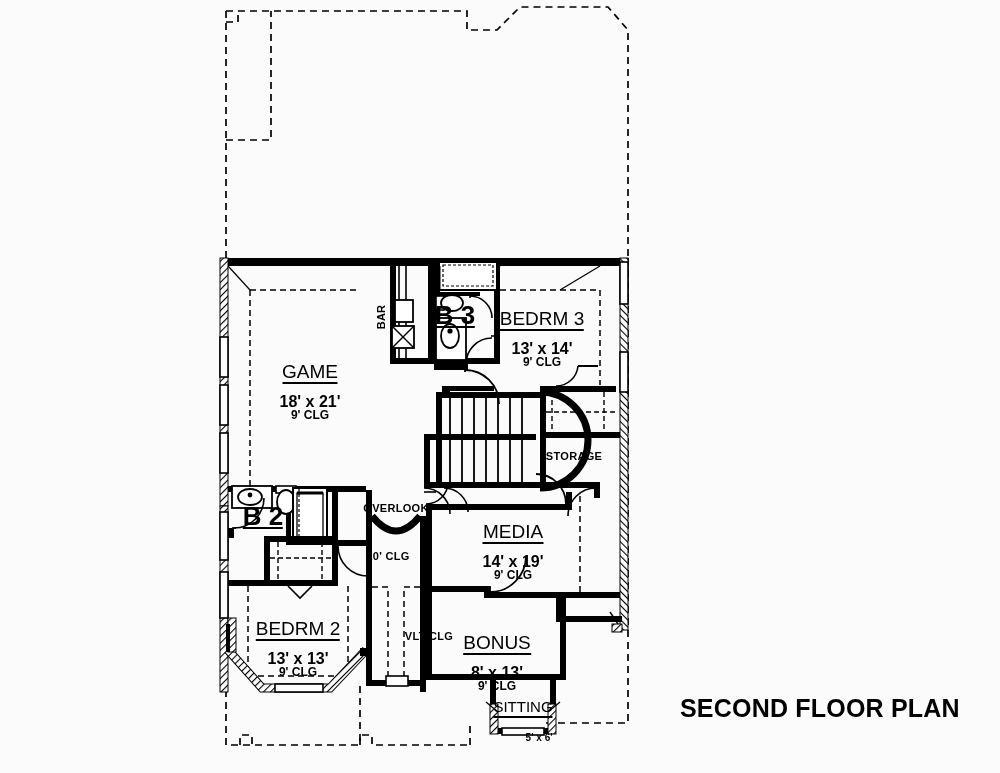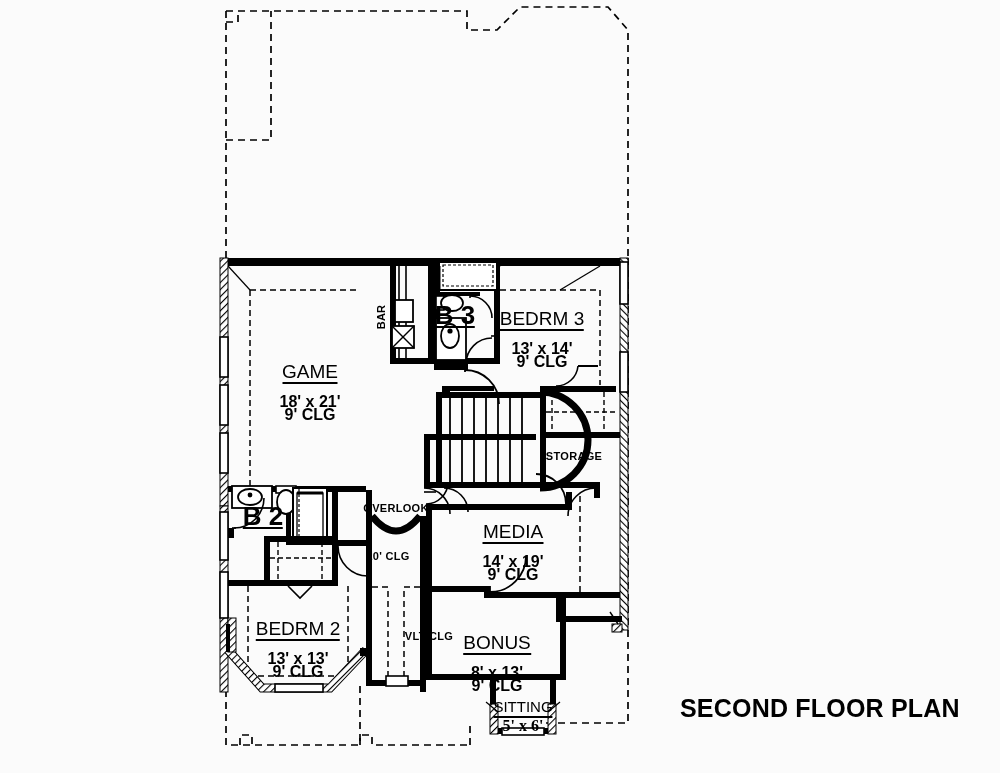--- a/index.html
+++ b/index.html
@@ -7,21 +7,21 @@
        font-family:"Liberation Sans",sans-serif;}
   #stage{position:relative;width:1000px;height:773px;background:#fbfbfb;}
   #plan{position:absolute;left:0;top:0;width:1000px;height:773px;}
   .lbl{position:absolute;color:#000;font-family:"Liberation Sans",sans-serif;
        font-weight:bold;text-align:center;white-space:nowrap;
        transform:translateX(-50%);letter-spacing:0px;}
   .rm-name{font-size:19px;line-height:19px;border-bottom:2px solid #000;
            padding-bottom:1px;display:inline-block;transform:none;}
   .rm-wrap{position:absolute;transform:translateX(-50%);text-align:center;}
   .rm-dim{font-size:16px;line-height:15px;margin-top:10px;font-weight:bold;}
-  .rm-clg{font-size:16px;line-height:12px;font-weight:bold;}
+  .rm-clg{font-size:12px;line-height:12px;font-weight:bold;}
   .small-name{font-size:15px;line-height:16px;border-bottom:2px solid #000;
               display:inline-block;padding-bottom:1px;}
   .tiny2{font-size:11px;line-height:12px;font-weight:bold;letter-spacing:.3px;}
   .bathname{font-size:26px;line-height:20px;font-weight:bold;
             border-bottom:2px solid #000;display:inline-block;padding-bottom:1px;}
   .vert{transform:translateX(-50%) rotate(-90deg);transform-origin:center center;}
   #title{position:absolute;font-size:25px;font-weight:bold;color:#000;
          letter-spacing:.2px;white-space:nowrap;
          font-family:"Liberation Sans",sans-serif;margin-left:32px;}
 </style>
@@ -362,23 +362,23 @@
     <div class="rm-dim">13' x 13'</div>
     <div class="rm-clg">9' CLG</div>
   </div>
 
   <div class="rm-wrap" style="left:497px;top:633px;">
     <div class="rm-name">BONUS</div>
     <div class="rm-dim">8' x 13'</div>
     <div class="rm-clg">9' CLG</div>
   </div>
 
-  <div class="rm-wrap" style="left:523px;top:698px;">
+  <div class="rm-wrap" style="left:523px;top:698px;text-align:right;">
     <div class="small-name">SITTING</div>
-    <div class="rm-clg" style="font-size:16px;margin-top:2px;font-family:Liberation Serif, serif;">5' x 6'</div>
+    <div class="rm-clg" style="font-size:10px;margin-top:14px;">5' x 6'</div>
   </div>
 
   <div class="rm-wrap" style="left:455px;top:305px;">
     <div class="bathname">B 3</div>
   </div>
 
   <div class="rm-wrap" style="left:263px;top:506px;">
     <div class="bathname">B 2</div>
   </div>
 

